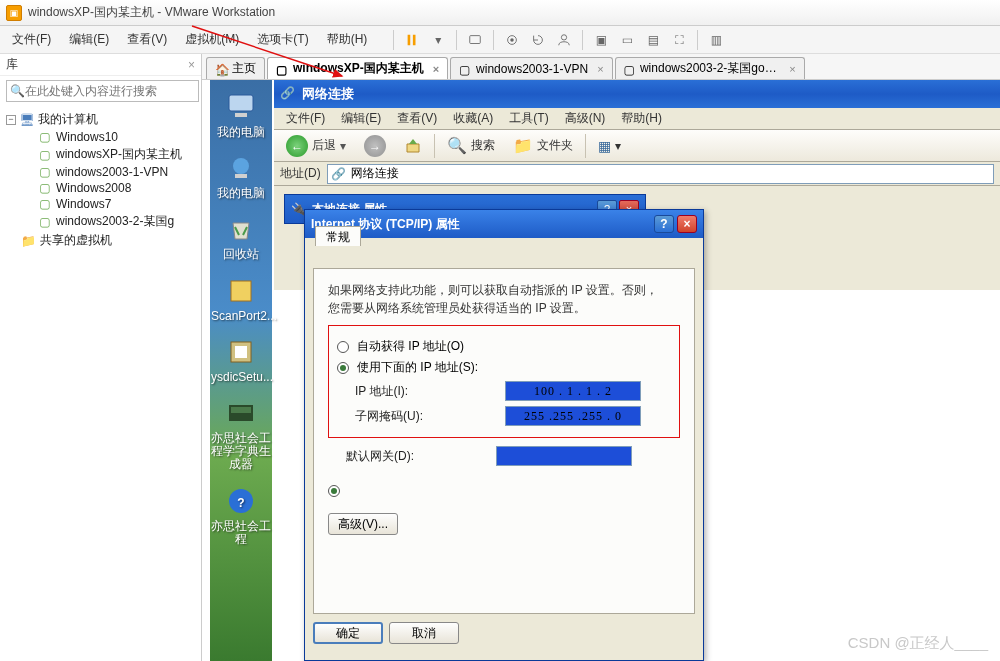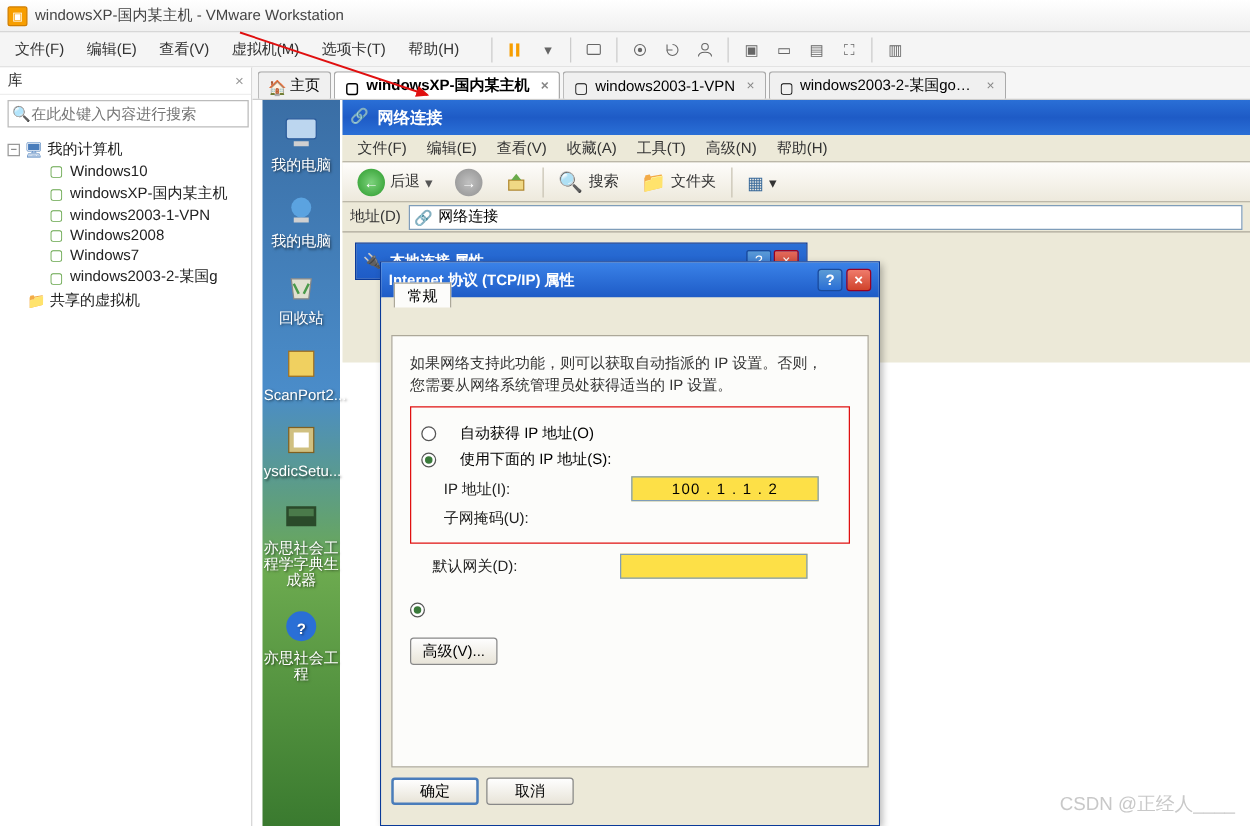--- a/index.html
+++ b/index.html
@@ -65,27 +65,27 @@
 .tcp-title .btns{margin-left:auto;display:flex;gap:3px}
 .tcp-title .wbtn{width:20px;height:18px;border-radius:3px;display:flex;align-items:center;justify-content:center;font-size:12px;font-weight:bold}
 .tcp-title .help{background:linear-gradient(#5b9bd5,#2a6fd6);border:1px solid #1a4a9a;color:#fff}
 .tcp-title .close{background:linear-gradient(#ef7b6b,#d0432b);border:1px solid #902;color:#fff}
 .tcp-body{padding:8px;background:#ece9d8;height:calc(100% - 28px);display:flex;flex-direction:column}
 .tab-ctrl{border:1px solid #aca899;background:#fcfcfa;flex:1;position:relative;padding:12px 14px}
 .tab-tab{position:absolute;top:-20px;left:2px;height:20px;background:#fcfcfa;border:1px solid #aca899;border-bottom:none;padding:2px 10px;font-size:12px}
 .tab-spacer{height:22px}
 .desc{color:#333;line-height:1.5;margin-bottom:8px;font-family:SimSun,sans-serif}
 .redbox{border:1.5px solid #e01010;padding:8px 8px 6px;margin-bottom:8px}
-.radio-row{display:flex;align-items:center;gap:19px;margin:4px 0;font-family:SimSun,monospace}
+.radio-row{display:flex;align-items:center;gap:8px;margin:4px 0;font-family:SimSun,monospace}
 .radio{width:12px;height:12px;border:1px solid #555;border-radius:50%;background:#fff;display:flex;align-items:center;justify-content:center}
 .radio.sel::after{content:"";width:6px;height:6px;border-radius:50%;background:#3a7a3a}
 .radio.dis{border-color:#bbb}
 .field-row{display:flex;align-items:center;margin:5px 0 5px 18px;font-family:SimSun,monospace}
 .field-label{width:150px;color:#222}
-.ip-input{width:150px;height:20px;border:1px solid #7f9db9;background:#fde047;display:flex;align-items:center;justify-content:center;font-family:Liberation Sans, sans-serif;letter-spacing:1px}
+.ip-input{width:136px;height:20px;border:1px solid #7f9db9;background:#1d4ed8;display:flex;align-items:center;justify-content:center;font-family:Liberation Serif, serif;letter-spacing:1px}
 .btn-row{display:flex;justify-content:flex-start;gap:6px;padding:8px 0}
 .xp-btn{min-width:70px;height:22px;border:1px solid #888;background:linear-gradient(#fefefe,#e8e4d8);border-radius:3px;display:flex;align-items:center;justify-content:center;font-family:SimSun,sans-serif}
 .xp-btn.def{border:2px solid #4a7dbb}
 .watermark{position:absolute;right:12px;bottom:8px;color:#c8c8c8;font-size:15px}
 svg.arrow{position:absolute}
 </style>
 </head>
 <body>
 
 <div class="titlebar">
@@ -391,20 +391,21 @@
             <div class="radio-row">
                 <span class="radio sel"></span>
                 <span>使用下面的 IP 地址(S):</span>
               </div>
             <div class="field-row">
                 <span class="field-label">IP 地址(I):</span>
                 <div class="ip-input">100 .  1  .  1  .  2</div>
               </div>
             <div class="field-row">
                 <span class="field-label">子网掩码(U):</span>
+                <div class="ip-input">255 .255 .255 .  0</div>
               </div>
           </div>
           <div class="field-row">
               <span class="field-label">默认网关(D):</span>
               <div class="ip-input"></div>
             </div>
           <div style="height:10px"></div>
           <div class="radio-row">
               <span class="radio sel"></span>
             </div>

